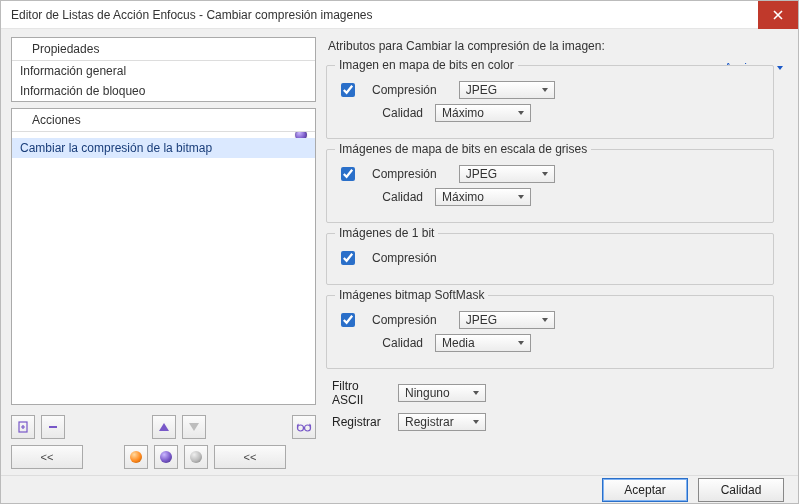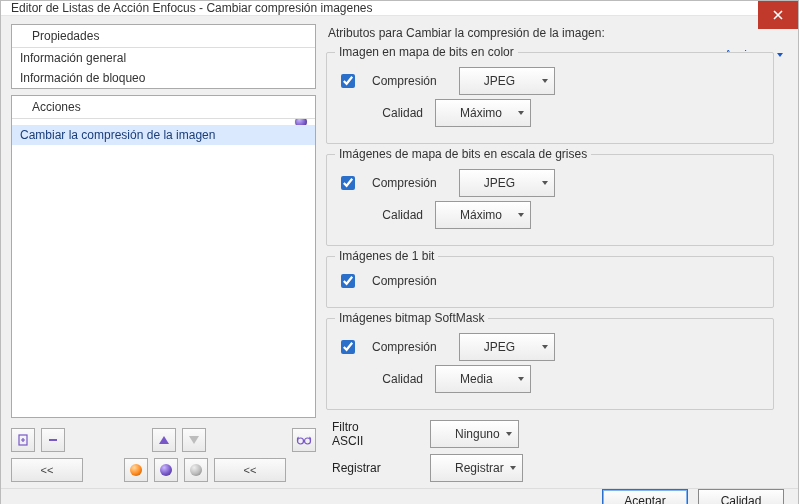--- a/index.html
+++ b/index.html
@@ -26,25 +26,25 @@
   .right { flex:1; display:flex; flex-direction:column; min-width:0; }
   .attr-title { padding:2px 2px 6px 2px; color:#333; font-size:12px;}
   .attr-scroll { flex:1; position:relative; }
   .attr-inner { padding-right:14px;}
   .fieldset { border:1px solid #ccc; border-radius:2px; padding:10px 10px 12px 10px; margin:6px 0 10px 0; position:relative; background:#f0f0f0;}
   .fieldset .legend { position:absolute; top:-8px; left:8px; background:#f0f0f0; padding:0 4px; color:#333; font-size:12px;}
   .frow { display:flex; align-items:center; gap:8px; margin:4px 0; }
   .frow .lab { width:96px; text-align:left; padding-left:6px; color:#333;}
   .frow .lab2 { width:96px; text-align:right; padding-right:4px; color:#333;}
   .chk { width:14px; height:14px; accent-color:#2a6fc9; }
-  .select { height:28px; border:1px solid #999; background:linear-gradient(#fff,#ececec); display:flex; align-items:center; padding:0 18px 0 24px; position:relative; min-width:80px; font-size:12px; color:#333;}
+  .select { height:18px; border:1px solid #999; background:linear-gradient(#fff,#ececec); display:flex; align-items:center; padding:0 18px 0 6px; position:relative; min-width:80px; font-size:12px; color:#333;}
   .select .caret { position:absolute; right:5px; top:50%; transform:translateY(-50%); }
   .select.sm { min-width:96px;}
   .select.md { min-width:120px;}
-  .select.registrar { min-width:88px;margin-left:32px;}
+  .select.registrar { min-width:88px;}
   .link { color:#1a58c7; font-size:12px; text-decoration:underline dotted; position:absolute; right:4px; top:2px; display:flex; align-items:center; gap:3px;}
   .link .caret { display:inline-block;}
   .bottomline { display:flex; gap:8px; margin-top:0px; align-items:center; }
   .bottomline .lbl { width:96px; padding-left:6px;}
   .footer { height:28px; border-top:1px solid #ddd; background:#f0f0f0; display:flex; align-items:center; justify-content:flex-end; padding:0 14px; gap:10px;}
   .btn { height:24px; min-width:86px; border:1px solid #888; background:linear-gradient(#fefefe,#e9e9e9); padding:0 14px; font-size:12px; color:#222; display:flex; align-items:center; justify-content:center;}
   .btn.primary { border:1px solid #2a6fc9; box-shadow:0 0 0 1px #7fb2f2 inset;}
   svg { display:block; }
   .caret svg { width:8px; height:8px;}
   .headerrel { position:relative; }
@@ -81,21 +81,21 @@
         <div class="row">Información de bloqueo</div>
       </div>
 
       <div class="panel actions-panel">
         <div class="panel-header">Acciones</div>
         <div class="list">
           <div class="list-item">
             <span class="sphere"></span>
           </div>
           <div class="list-item selected">
-            <span>Cambiar la compresión de la imagen</span>
+            <span>Cambiar la compresión de la bitmap</span>
           </div>
         </div>
       </div>
 
       <div class="toolbar">
         <div class="tb-row">
           <div class="tbtn">
               <span>
                 <svg width="14" height="14" viewBox="0 0 14 14">
                   <rect x="3" y="2" width="8" height="10" fill="none" stroke="#7858c8" stroke-width="1.2"></rect>

